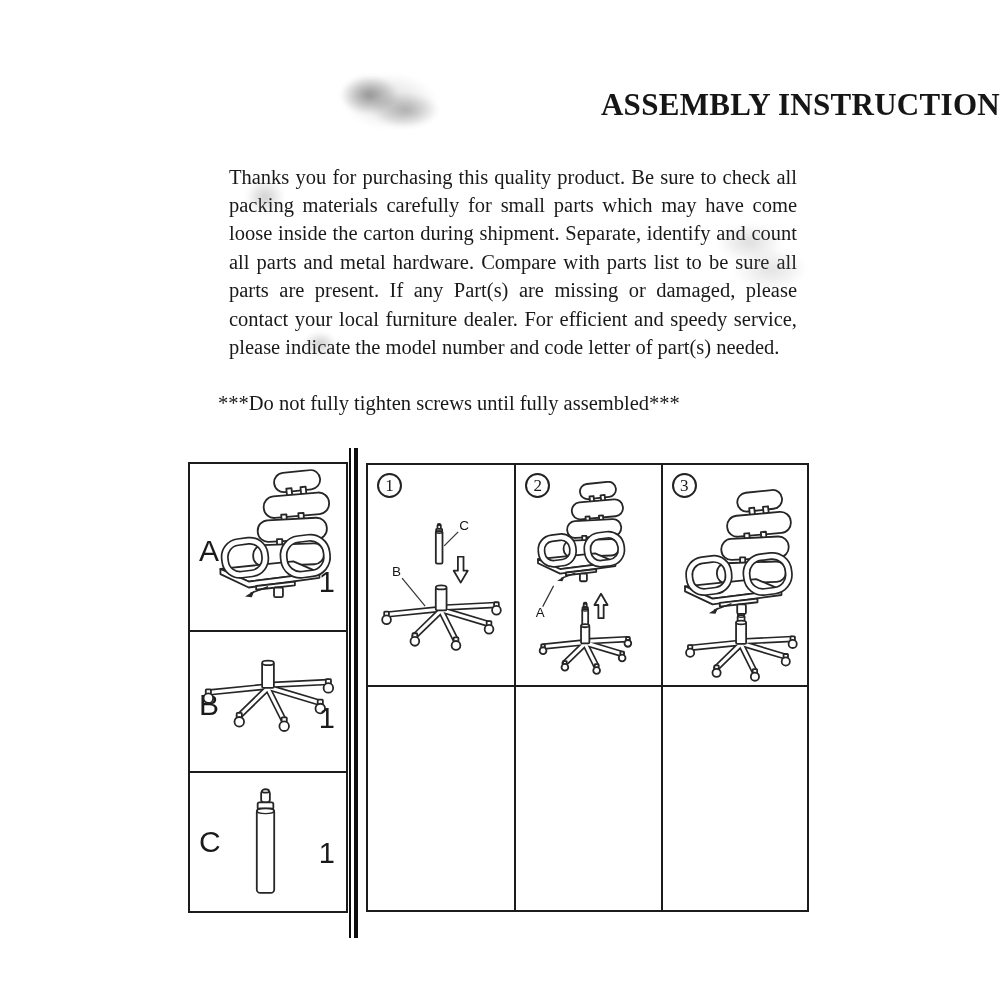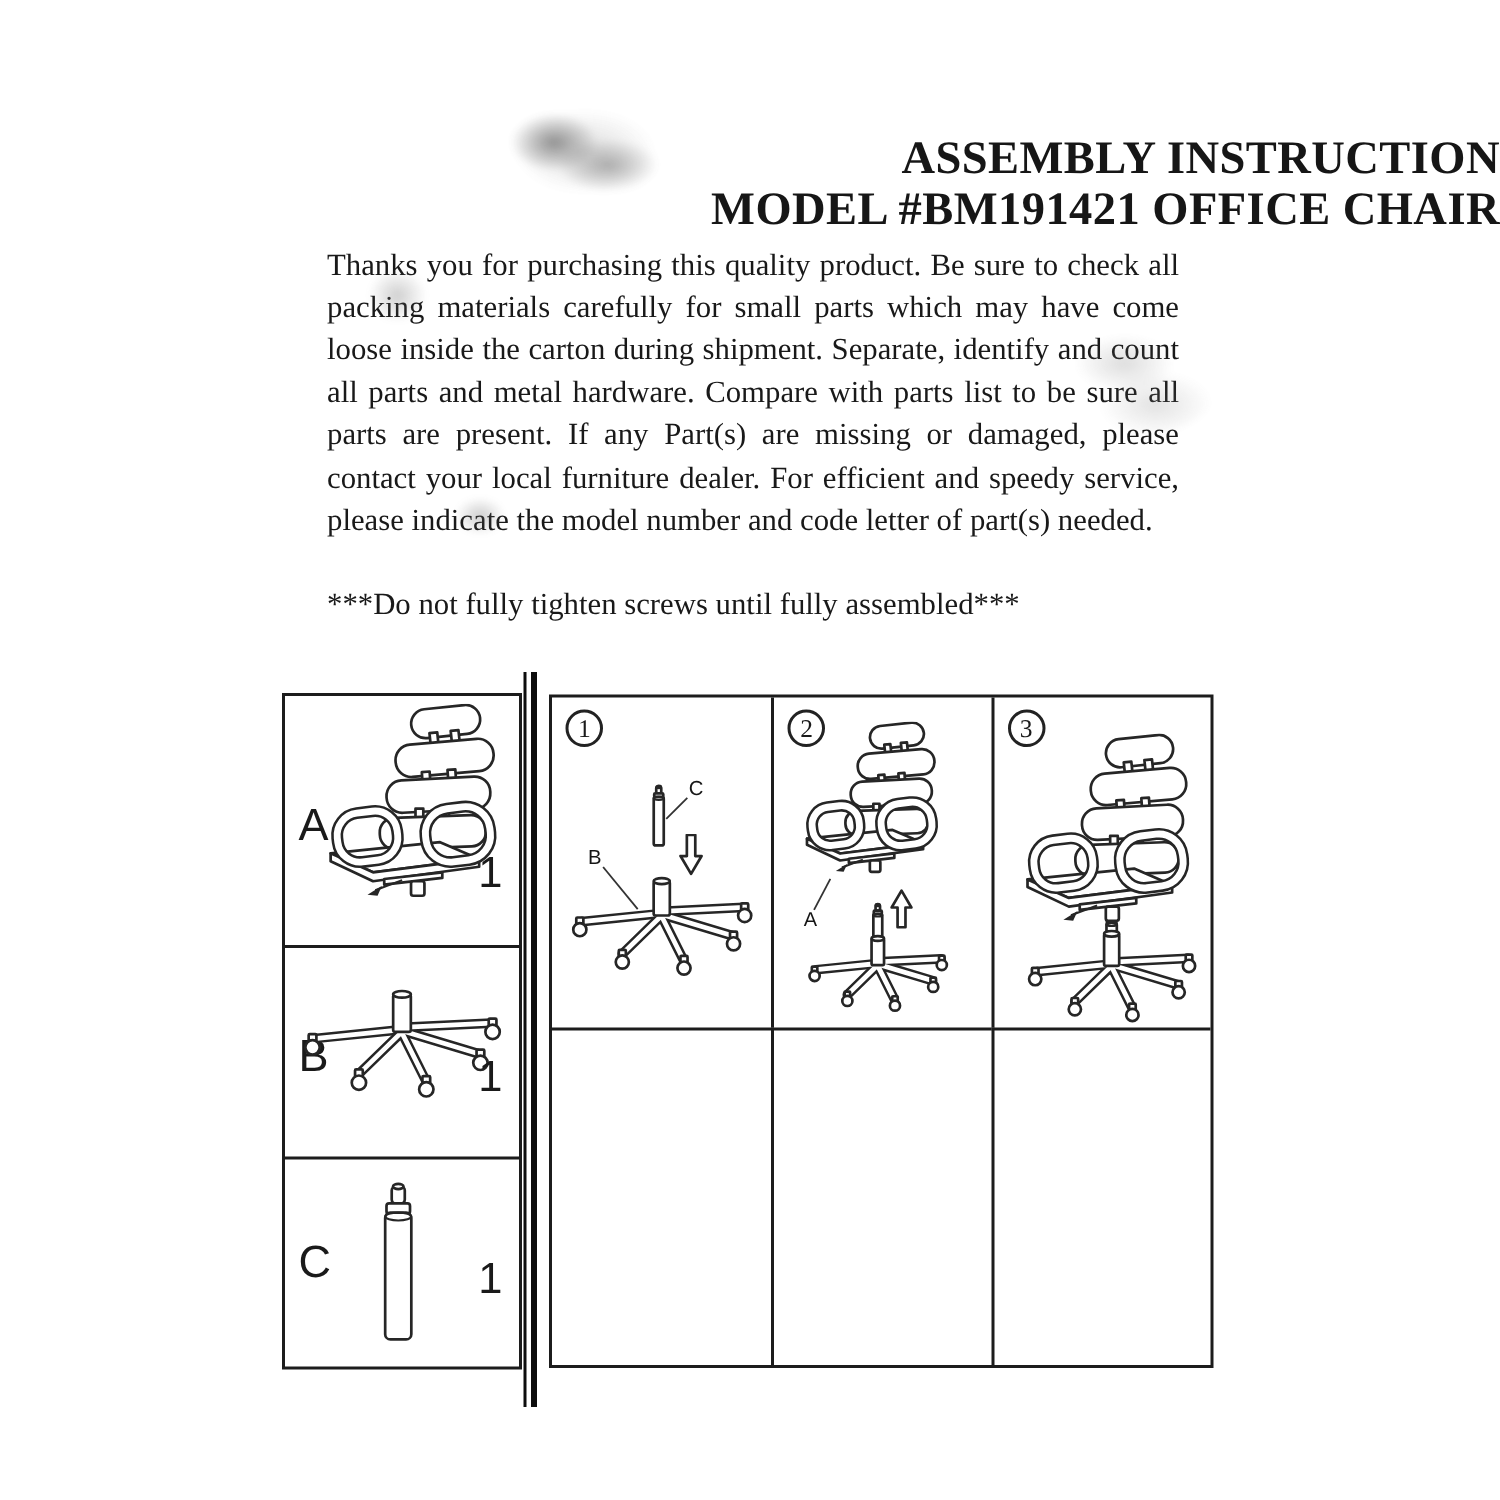--- a/index.html
+++ b/index.html
@@ -4,21 +4,21 @@
 <style>
   html,body{margin:0;padding:0;background:#fff;}
   .page{position:relative;width:1000px;height:1000px;background:#ffffff;
         font-family:"Liberation Serif",serif;color:#141414;overflow:hidden;}
 
   
   .title{position:absolute;left:0;top:56px;width:1000px;text-align:right;
          font-weight:bold;font-size:31px;line-height:34px;letter-spacing:.3px;color:#161616;margin-top:32px;}
 
   
-  .intro{position:absolute;left:218px;top:142px;width:568px;
+  .intro{position:absolute;left:229px;top:142px;width:568px;
          font-size:20.5px;line-height:28.4px;text-align:justify;color:#191919;}
   .note{position:absolute;left:218px;top:371px;width:568px;text-align:left;
         font-size:20.5px;color:#191919;}
 
   
   .smudge{position:absolute;pointer-events:none;border-radius:50%;filter:blur(2px);}
   .sm-title{left:338px;top:70px;width:104px;height:62px;opacity:.75;
     background:
       radial-gradient(ellipse 40% 45% at 30% 40%, rgba(70,70,70,.75), transparent 70%),
       radial-gradient(ellipse 45% 40% at 65% 65%, rgba(90,90,90,.6), transparent 72%),
@@ -140,21 +140,20 @@
     <symbol id="s-arrow-u" viewBox="0 0 24 40">
       <path class="ln" d="M12,2 l10,17 h-6 v20 h-8 v-20 h-6 z"></path>
     </symbol>
   </defs>
 </svg>
 
 <div class="page">
 
   <div class="title">
     <div>ASSEMBLY INSTRUCTION</div>
-    <div>MODEL #BM191421 OFFICE CHAIR</div>
   </div>
 
   <p class="intro">Thanks you for purchasing this quality product. Be sure to check all packing materials carefully for small parts which may have come loose inside the carton during shipment. Separate, identify and count all parts and metal hardware. Compare with parts list to be sure all parts are present. If any Part(s) are missing or damaged, please contact your local furniture dealer. For efficient and speedy service, please indicate the model number and code letter of part(s) needed.</p>
   <p class="note">***Do not fully tighten screws until fully assembled***</p>
 
   <div class="smudge sm-title"></div>
   <div class="smudge sm-check"></div>
   <div class="smudge sm-compare"></div>
   <div class="smudge sm-and"></div>
 

